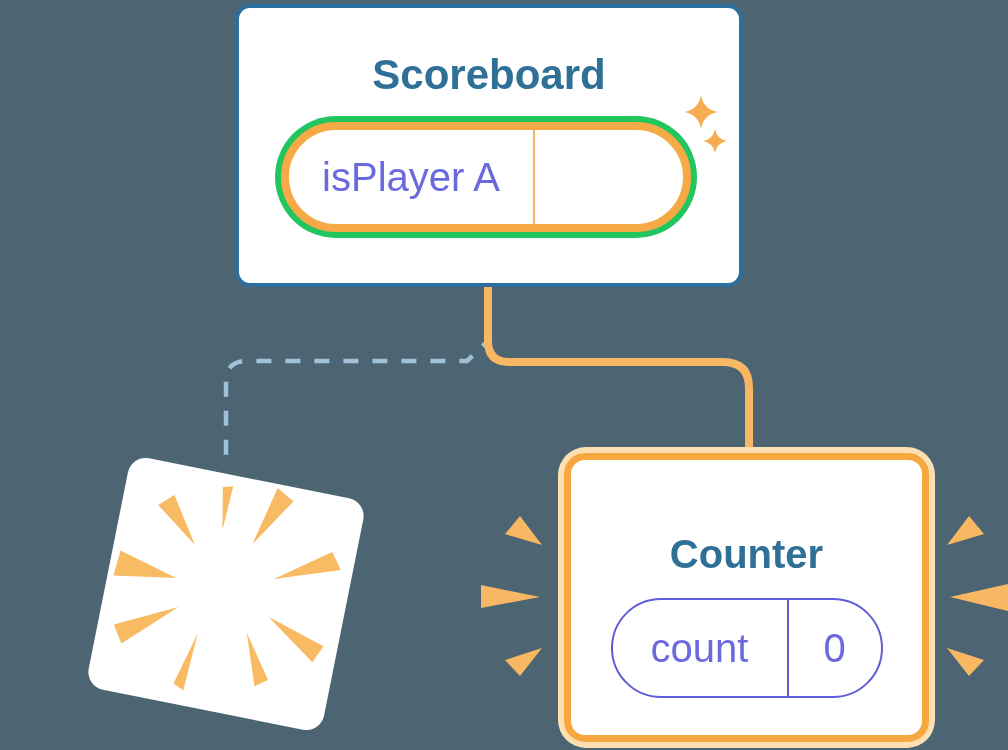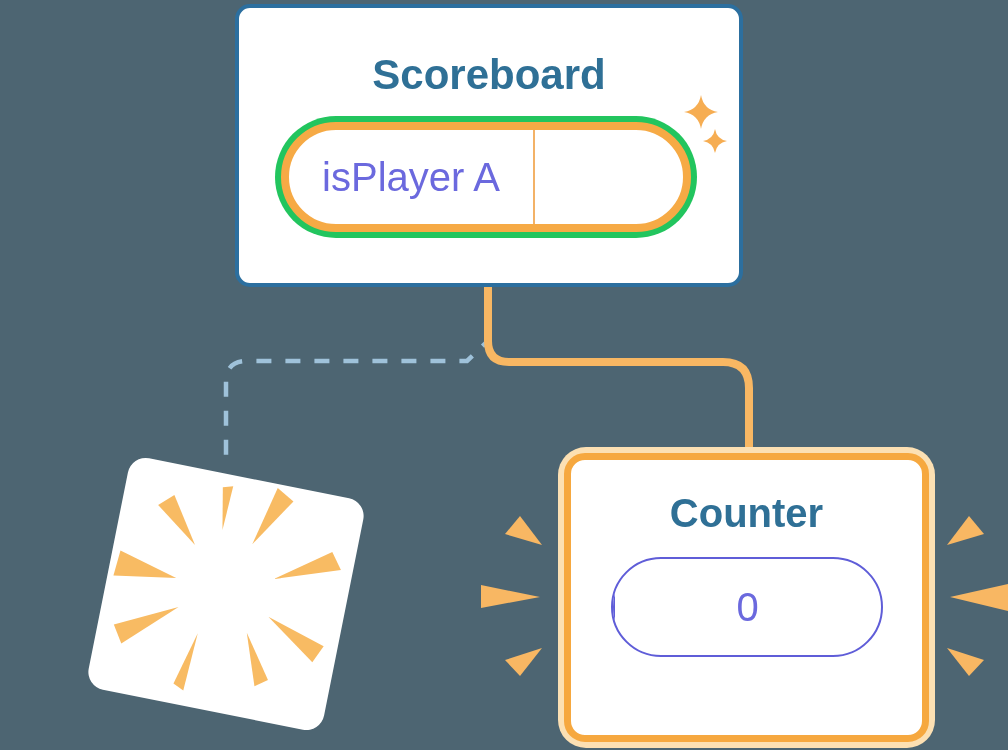--- a/index.html
+++ b/index.html
@@ -44,21 +44,21 @@
   
   .counter-card-outer{
     position:absolute;left:558px;top:447px;width:377px;height:301px;
     box-sizing:border-box;background:#fce0b3;border-radius:28px;padding:6px;
     z-index:2;
   }
   .counter-card{
     box-sizing:border-box;width:100%;height:100%;
     border:7px solid #f6a83f;border-radius:21px;background:#ffffff;
     display:flex;flex-direction:column;align-items:center;
-    padding-top:31px;gap:22px;
+    padding-top:72px;gap:22px;
   }
   .counter-card .card-title{margin-top:0;font-size:40px;line-height:44px;}
   .count-pill{
     box-sizing:border-box;width:272px;height:100px;
     border:2px solid #5f5dd8;border-radius:52px;background:#ffffff;
     display:flex;align-items:stretch;overflow:hidden;
   }
   .count-pill .cell-name{width:174px;}
   .count-pill .cell-value{flex:1;}
   .count-pill .pill-divider{width:2px;background:#5f5dd8;}
@@ -104,20 +104,21 @@
         <polygon points="86,216 97,221 100,162"></polygon>
         <polygon points="16,170 27,187 76,140"></polygon>
       </g>
     </svg>
   </div>
 
   <div class="counter-card-outer">
     <div class="counter-card">
       <div class="card-title">Counter</div>
       <div class="count-pill">
+        <div class="pill-cell cell-name">count</div>
         <div class="pill-divider"></div>
         <div class="pill-cell cell-value">0</div>
       </div>
     </div>
   </div>
 
   <svg id="decor-layer" class="layer" width="1008" height="750" viewBox="0 0 1008 750">
     <g fill="#f6ad52">
       <path d="M 701 95 Q 703.5 109.5 718 112 Q 703.5 114.5 701 129 Q 698.5 114.5 684 112 Q 698.5 109.5 701 95 Z"></path>
       <path d="M 715 129 Q 716.8 139.2 727 141 Q 716.8 142.8 715 153 Q 713.2 142.8 703 141 Q 713.2 139.2 715 129 Z"></path>

